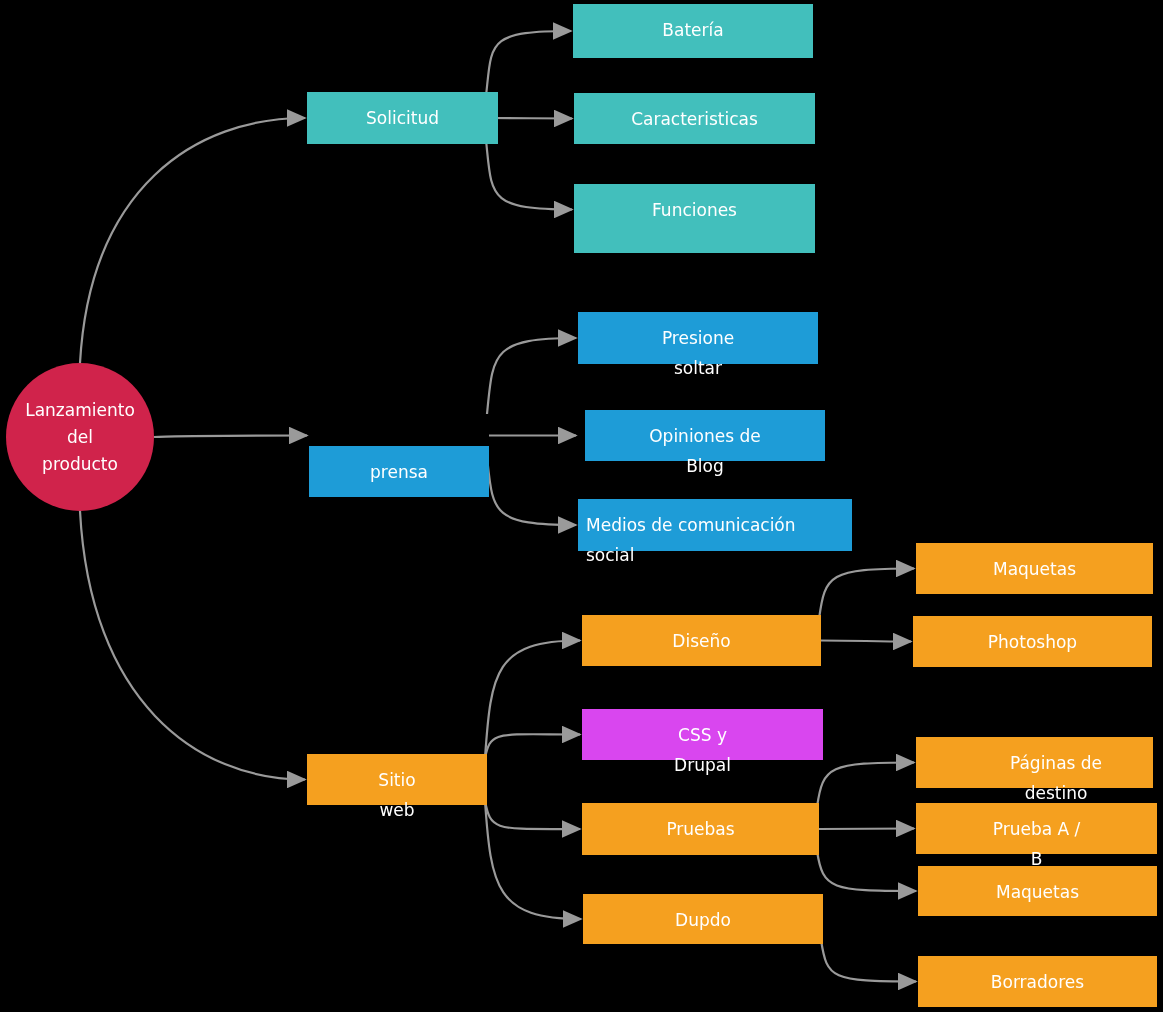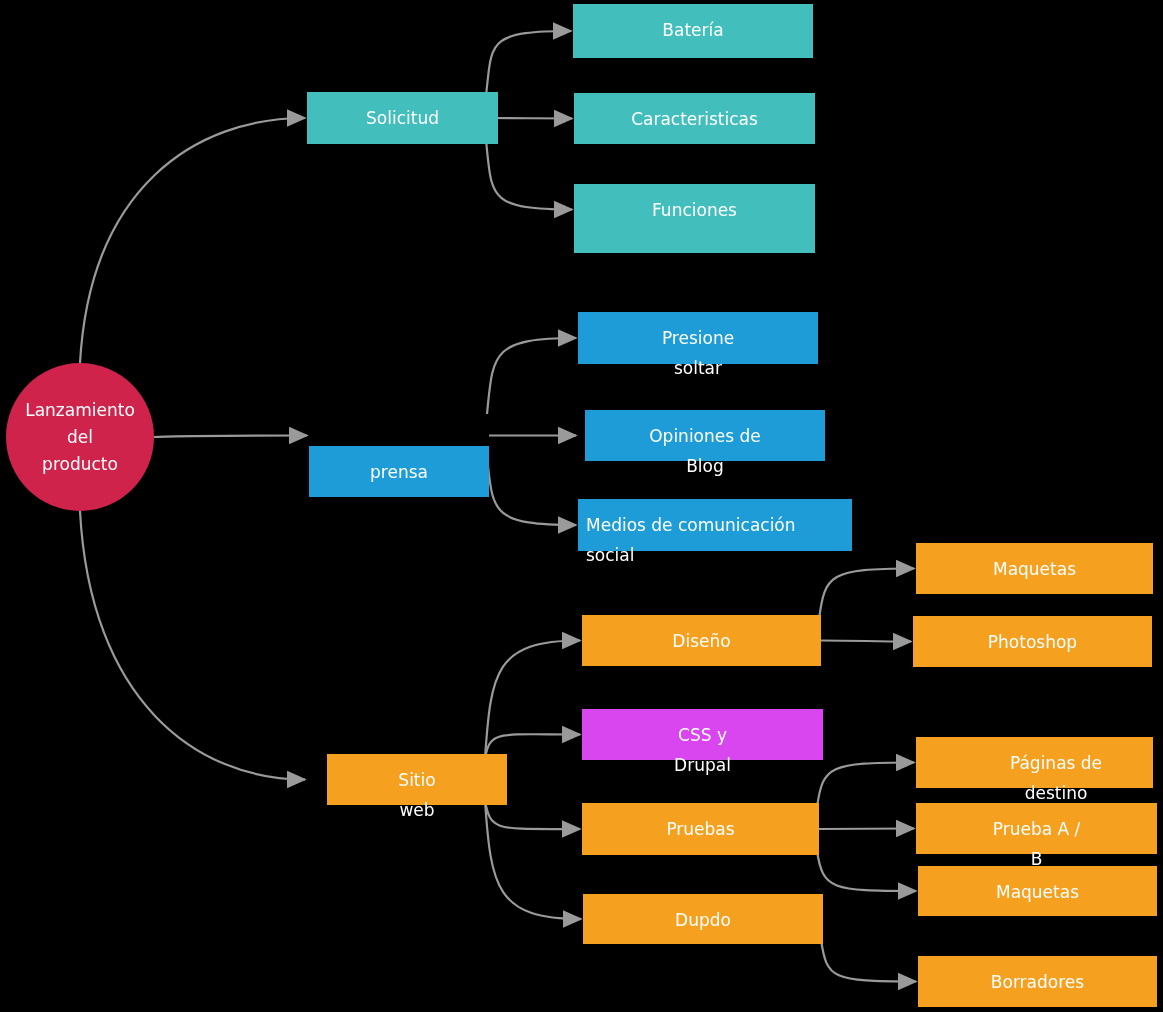--- a/index.html
+++ b/index.html
@@ -75,21 +75,21 @@
       <div class="node box c" style="left: 573px; top: 4px; width: 240px; height: 54px; background: rgb(66, 191, 188);"><span>Batería</span></div>
       <div class="node box c" style="left: 574px; top: 93px; width: 241px; height: 51px; background: rgb(66, 191, 188);"><span>Caracteristicas</span></div>
       <div class="node box c" style="left: 574px; top: 184px; width: 241px; height: 69px; background: rgb(66, 191, 188);"><span>Funciones</span></div>
       <div class="node box c" style="left: 309px; top: 410px; width: 180px; height: 51px; background: rgb(30, 156, 215); margin-top: 36px;"><span>prensa</span></div>
       <div class="node box c" style="left: 578px; top: 312px; width: 240px; height: 52px; background: rgb(30, 156, 215);"><span>Presione
 soltar</span></div>
       <div class="node box c" style="left: 578px; top: 410px; width: 240px; height: 51px; background: rgb(30, 156, 215); margin-left: 7px;"><span>Opiniones de
 Blog</span></div>
       <div class="node box l" style="left: 578px; top: 499px; width: 274px; height: 52px; background: rgb(30, 156, 215);"><span>Medios de comunicación
 social</span></div>
-      <div class="node box c" style="left: 307px; top: 754px; width: 180px; height: 51px; background: rgb(245, 160, 31); margin-left: 20px;"><span>Sitio
+      <div class="node box c" style="left: 307px; top: 754px; width: 180px; height: 51px; background: rgb(245, 160, 31);"><span>Sitio
 web</span></div>
       <div class="node box c" style="left: 582px; top: 615px; width: 239px; height: 51px; background: rgb(245, 160, 31);"><span>Diseño</span></div>
       <div class="node box c" style="left: 582px; top: 709px; width: 241px; height: 51px; background: #d946ef;"><span>CSS y
 Drupal</span></div>
       <div class="node box c" style="left: 582px; top: 803px; width: 237px; height: 52px; background: rgb(245, 160, 31);"><span>Pruebas</span></div>
       <div class="node box c" style="left: 583px; top: 894px; width: 240px; height: 50px; background: rgb(245, 160, 31);"><span>Dupdo</span></div>
       <div class="node box c" style="left: 916px; top: 543px; width: 237px; height: 51px; background: rgb(245, 160, 31);"><span>Maquetas</span></div>
       <div class="node box c" style="left: 913px; top: 616px; width: 239px; height: 51px; background: rgb(245, 160, 31);"><span>Photoshop</span></div>
       <div class="node box c" style="left: 916px; top: 737px; width: 237px; height: 51px; background: rgb(245, 160, 31); padding-left: 43px;"><span>Páginas de
 destino</span></div>

